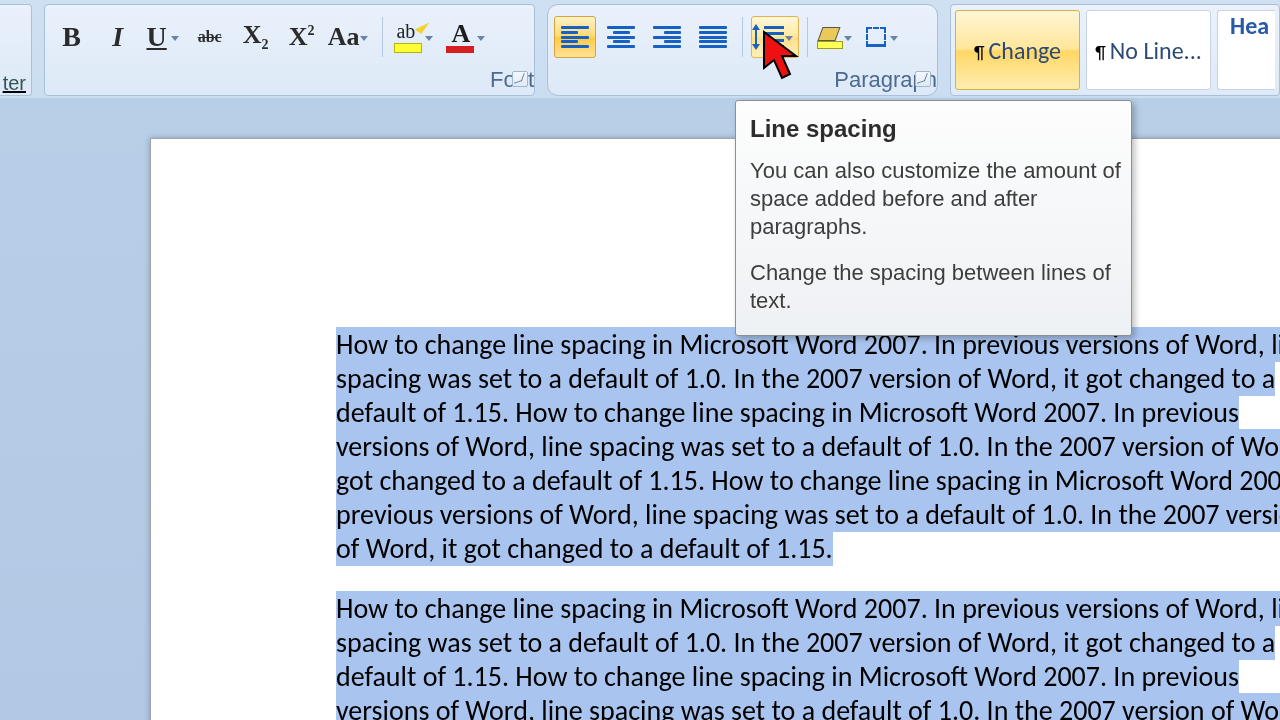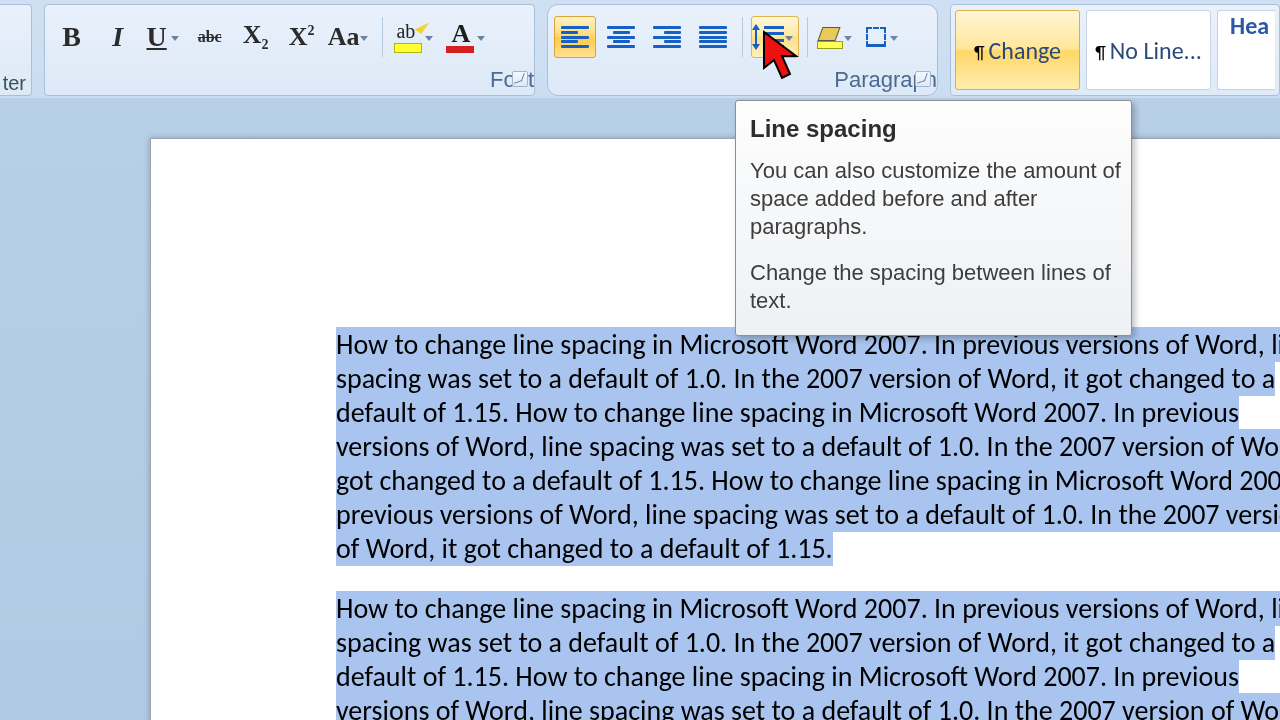--- a/index.html
+++ b/index.html
@@ -186,21 +186,21 @@
   .tooltip p:last-child{margin-bottom:0;}
 
   
   .big-cursor {
     position:absolute; left:762px; top:30px; width:44px; height:52px; z-index:60;
     pointer-events:none;
   }
   .big-cursor svg{width:100%;height:100%;}
 
   
-  .partial-ter { width:30px; display:flex;align-items:center;justify-content:flex-end;padding-right:2px;}
+  .partial-ter { width:30px; display:flex;align-items:center;justify-content:flex-end;padding-right:2px;text-decoration:underline;}
   .partial-ter span{font-size:20px;color:#355;}
 </style>
 </head>
 <body>
 
 <div class="ribbon-row">
 
   <div class="ribbon-group partial-left partial-ter" style="width:32px;">
     <span>ter</span>
   </div>

